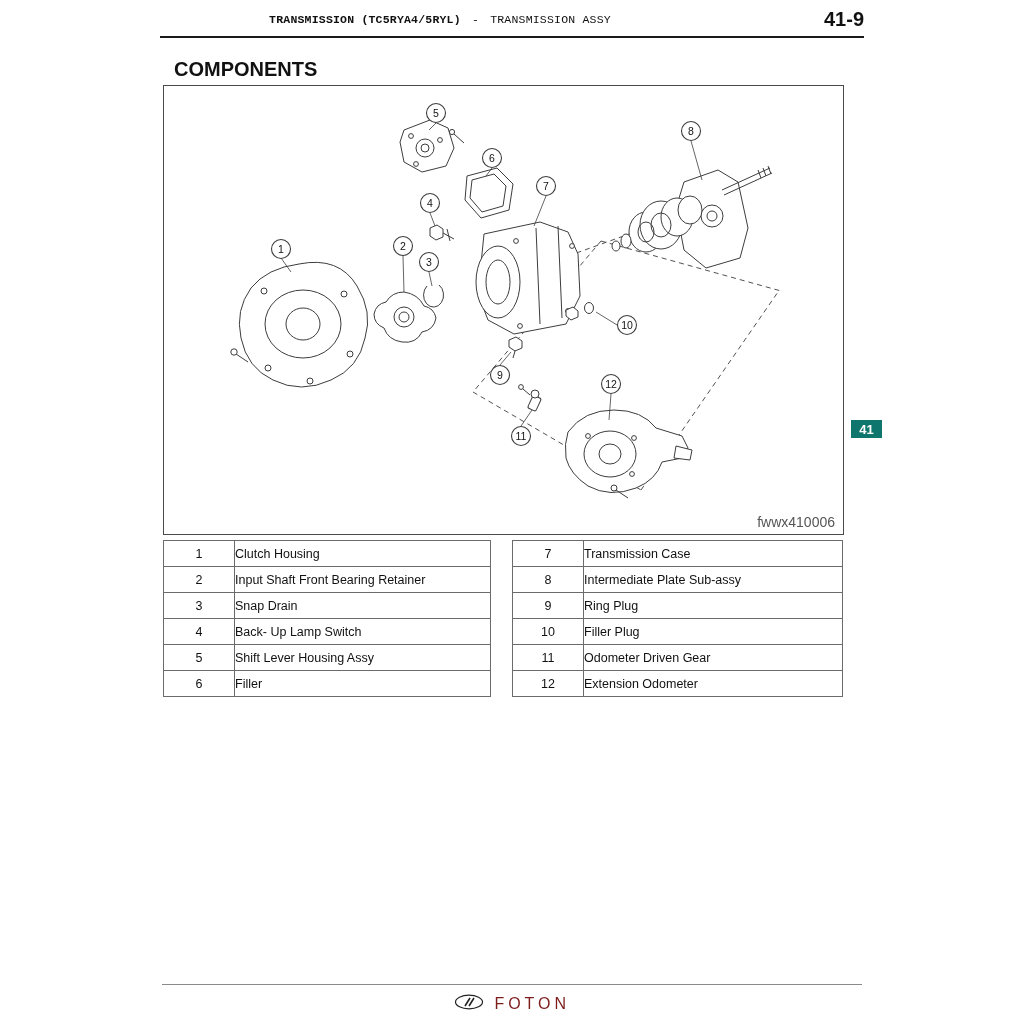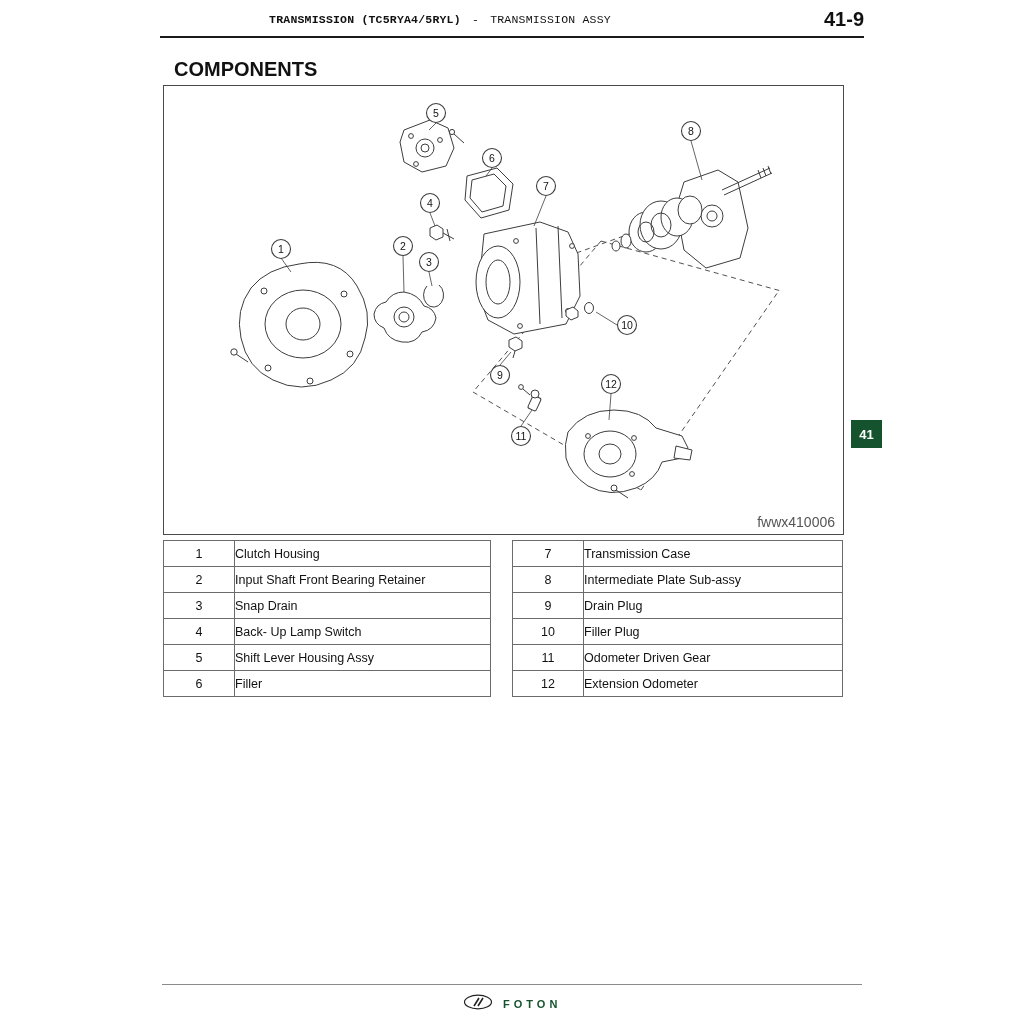--- a/index.html
+++ b/index.html
@@ -16,38 +16,38 @@
 
   
   .section-title{position:absolute;top:46px;left:162px;margin:12px;font-size:20px;font-weight:bold;}
 
   
   .diagram-box{position:absolute;top:85px;left:163px;width:679px;height:448px;
         border:1px solid #4a4a4a;background:#fff;}
   .figure-code{position:absolute;right:8px;bottom:4px;font-size:14px;color:#555;}
 
   
-  .side-tab{position:absolute;top:420px;left:851px;width:31px;height:28px;background:#14532d;
+  .side-tab{position:absolute;top:420px;left:851px;width:31px;height:18px;background:#0f766e;
         color:#fff;font-size:13px;font-weight:bold;display:flex;align-items:center;justify-content:center;}
 
   
   .tables{position:absolute;top:540px;left:163px;width:680px;}
   table.parts-table{border-collapse:collapse;float:left;background:#fff;}
   table.parts-table.left{width:328px;margin-right:21px;}
   table.parts-table.right{width:331px;}
   table.parts-table td{border:1px solid #6b6b6b;height:25px;font-size:12.5px;padding:0;}
   td.num{width:70px;text-align:center;}
   td.name{padding-left:10px;}
 
   
   .footer-rule{position:absolute;top:984px;left:162px;width:700px;height:1px;background:#8a8a8a;}
   .footer{position:absolute;top:994px;left:0;width:100%;text-align:center;}
   .footer .logo{display:inline-block;vertical-align:middle;margin-right:6px;}
-  .footer .brand{display:inline-block;vertical-align:middle;font-weight:bold;
-        font-size:11px;letter-spacing:4px;color:#14532d;}
+  .footer .brand{display:inline-block;vertical-align:middle;font-weight:normal;
+        font-size:16px;letter-spacing:4px;color:#7f1d1d;}
 
   svg text{font-family:"Liberation Sans",sans-serif;}
 </style>
 </head>
 <body>
 
 <div class="page">
 
   <div class="header-title">
     <span class="bold">TRANSMISSION (TC5RYA4/5RYL)</span>
@@ -280,21 +280,21 @@
         <tr>
             <td class="num">7</td>
             <td class="name">Transmission Case</td>
           </tr>
         <tr>
             <td class="num">8</td>
             <td class="name">Intermediate Plate Sub-assy</td>
           </tr>
         <tr>
             <td class="num">9</td>
-            <td class="name">Drain Plug</td>
+            <td class="name">Ring Plug</td>
           </tr>
         <tr>
             <td class="num">10</td>
             <td class="name">Filler Plug</td>
           </tr>
         <tr>
             <td class="num">11</td>
             <td class="name">Odometer Driven Gear</td>
           </tr>
         <tr>

